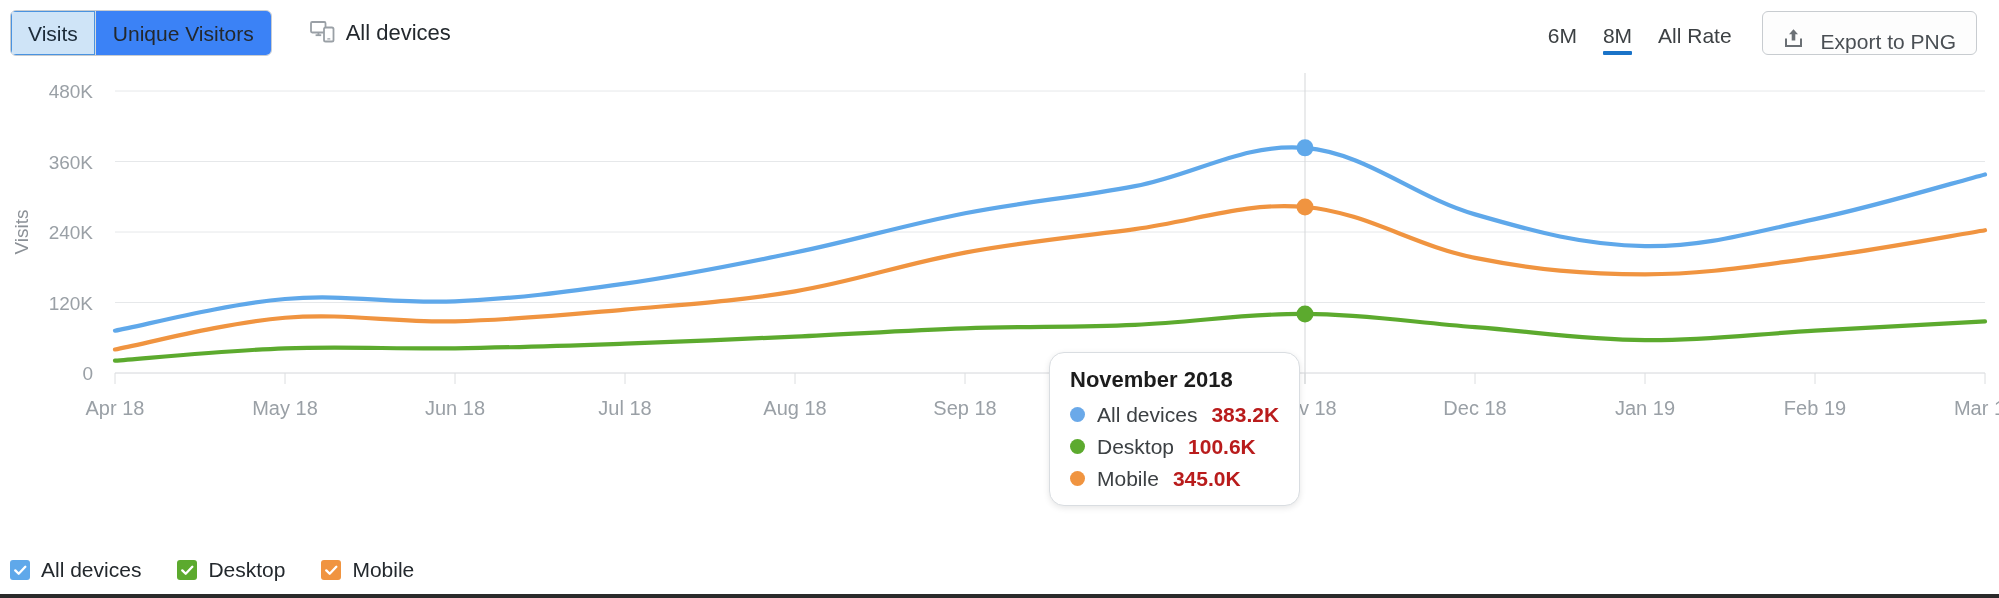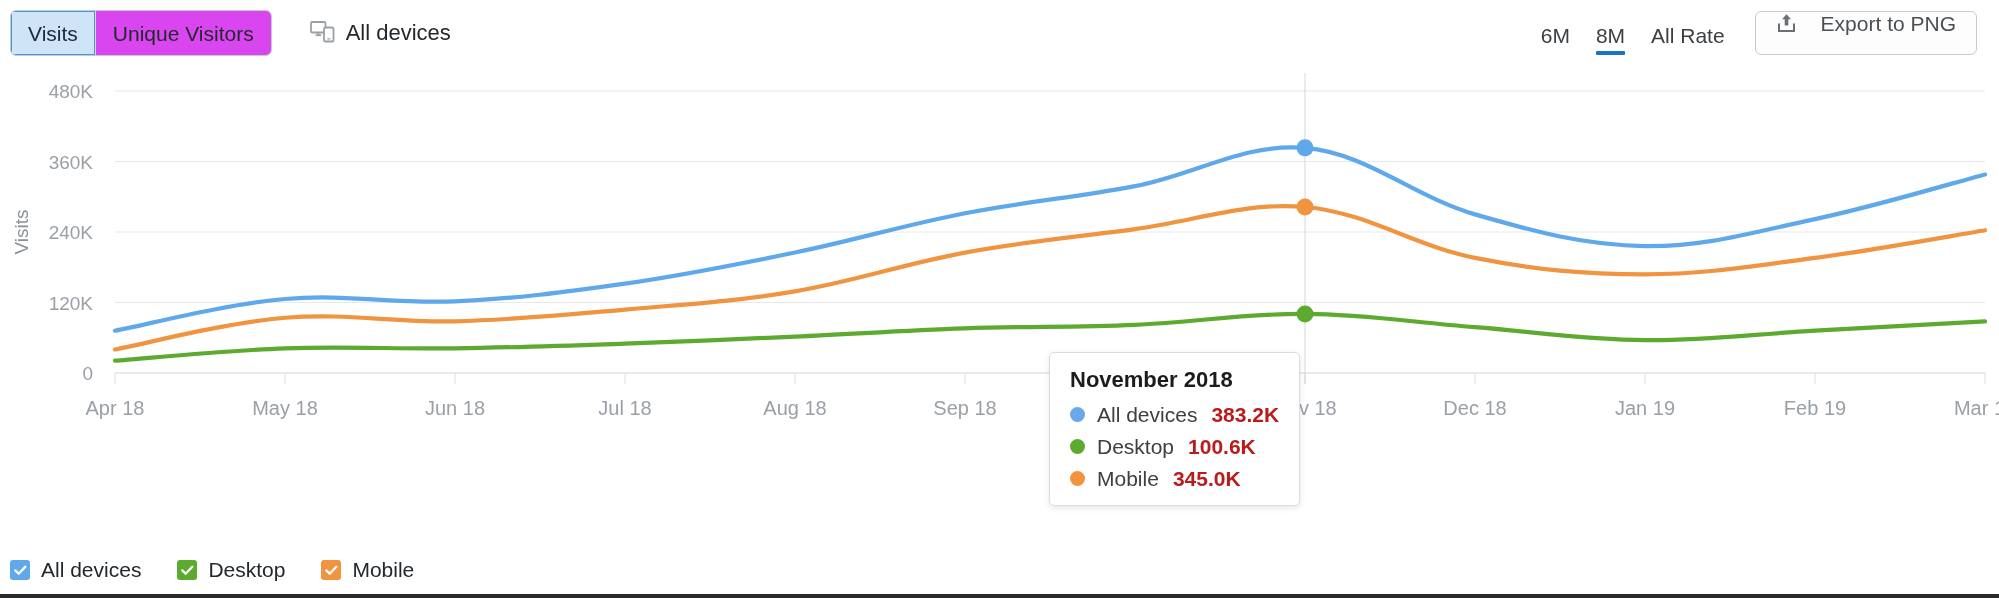--- a/index.html
+++ b/index.html
@@ -35,21 +35,21 @@
     overflow: hidden;
     height: 44px;
     background: #ffffff;
   }
   .metric-tab {
     display: flex;
     align-items: center;
     padding: 0 17px;
     font-size: 21px;
     color: #23282d;
-    background: #d946ef;
+    background: #3b82f6;
     border-right: 1px solid #d6dade;
     cursor: pointer;
     white-space: nowrap;
     line-height: 1;
   }
   .metric-tab:last-child { border-right: none; }
   .metric-tab.active {
     background: #cfe4f7;
     color: #1b2a38;
     box-shadow: inset 0 0 0 1px #4a93e0;
@@ -90,22 +90,22 @@
     content: "";
     position: absolute;
     left: 0; right: 0; bottom: 0;
     height: 4px;
     background: #1a73c8;
     border-radius: 1px;
   }
 
   .export-btn {
     display: flex;
-    align-items: flex-start;
-    gap: 24px;
+    align-items: flex-end;
+    gap: 17px;
     height: 44px;
     padding: 0 20px;
     border: 1px solid #c8ccd0;
     border-radius: 6px;
     background: #fdfdfd;
     font-size: 21px;
     color: #4a4f54;
     cursor: pointer;
     white-space: nowrap;
     box-sizing: border-box;
@@ -143,21 +143,21 @@
   }
 
   
   #tooltip {
     position: absolute;
     left: 1049px;
     top: 286px;
     width: 251px;
     background: #ffffff;
     border: 1px solid #d9dde1;
-    border-radius: 5px;
+    border-radius: 15px;
     box-shadow: 0 2px 6px rgba(0,0,0,0.10);
     padding: 16px 18px 16px 20px;
     box-sizing: border-box;
   }
   #tooltip .tt-title {
     font-size: 22px;
     font-weight: bold;
     color: #1c1c1c;
     margin-bottom: 13px;
     line-height: 1;

